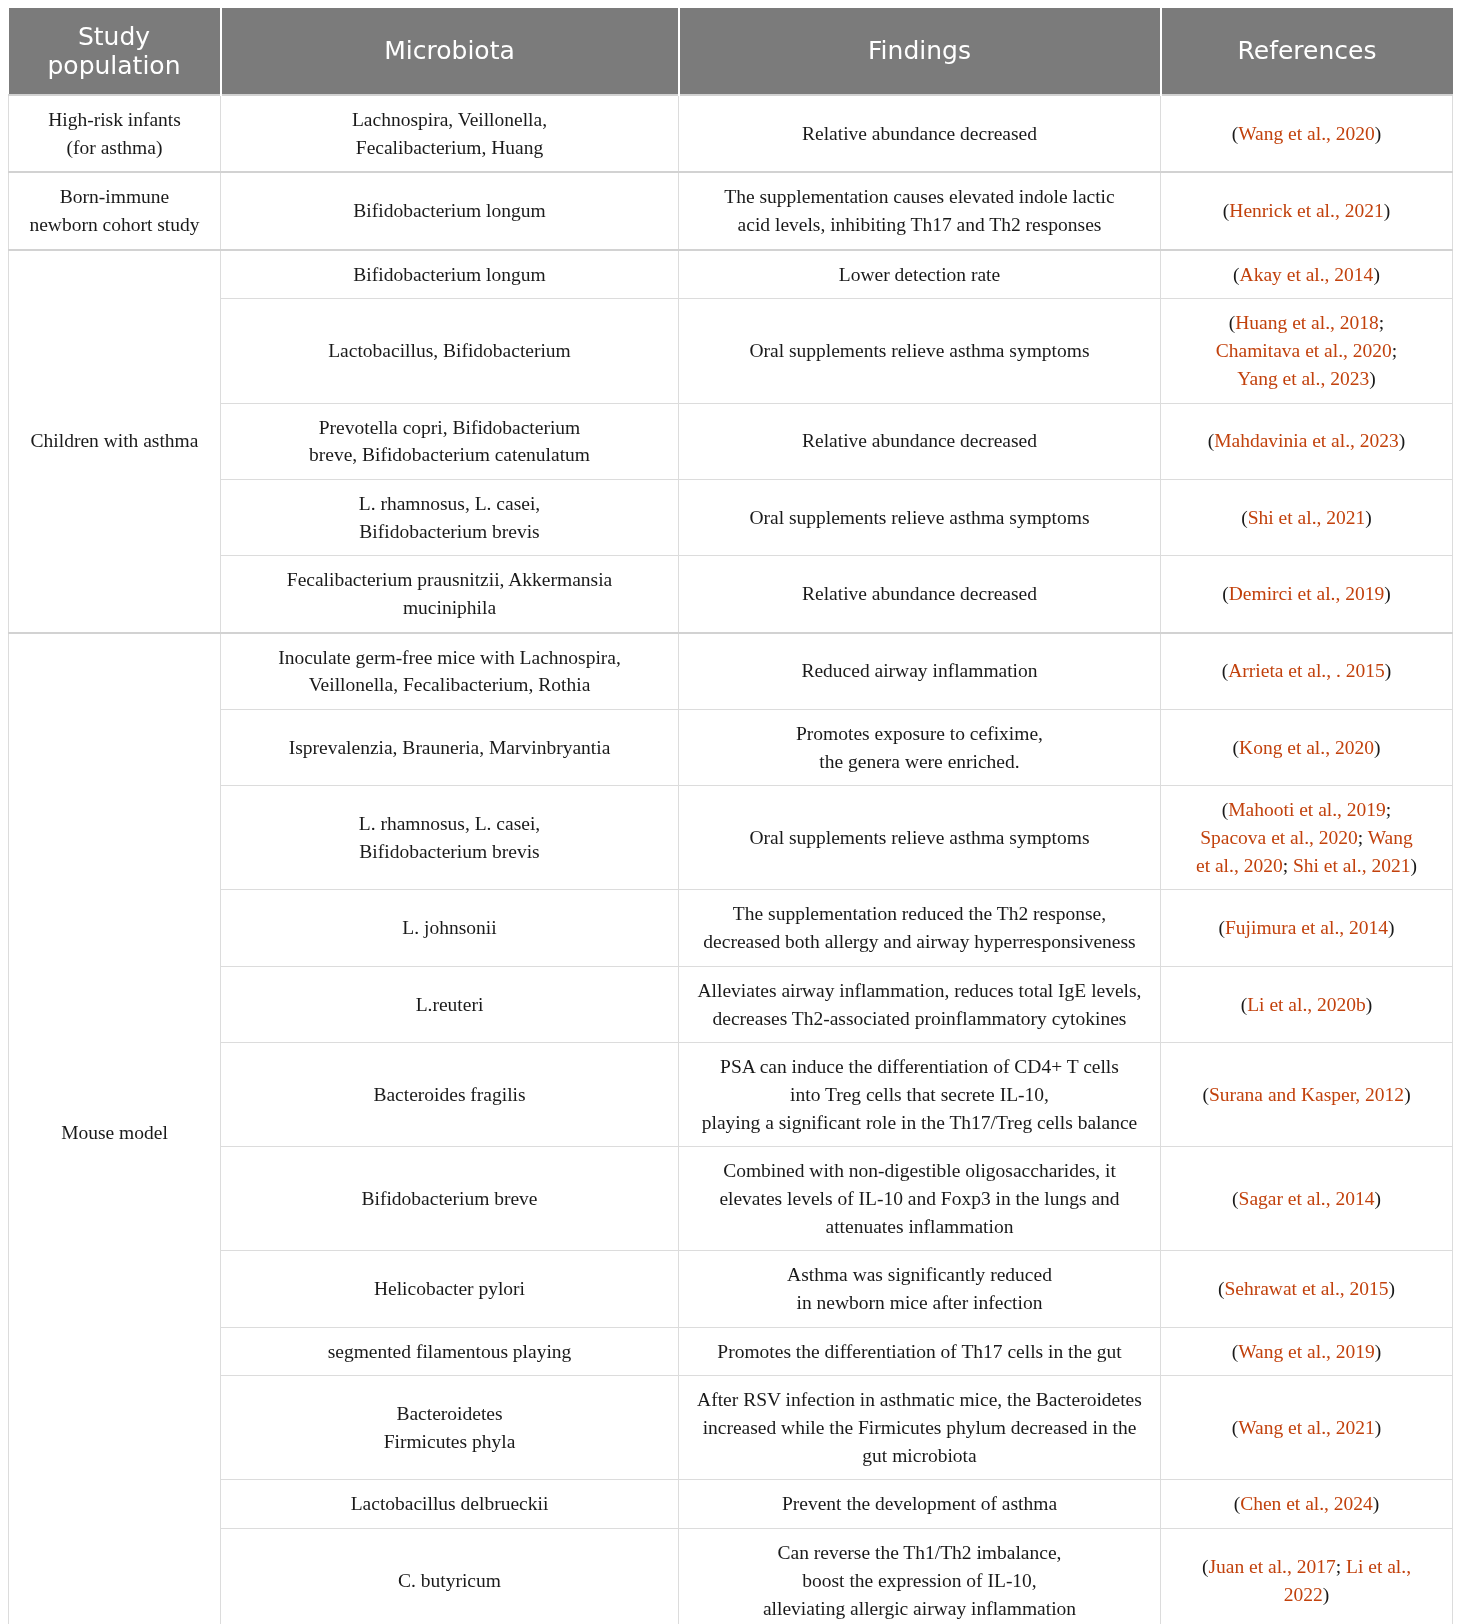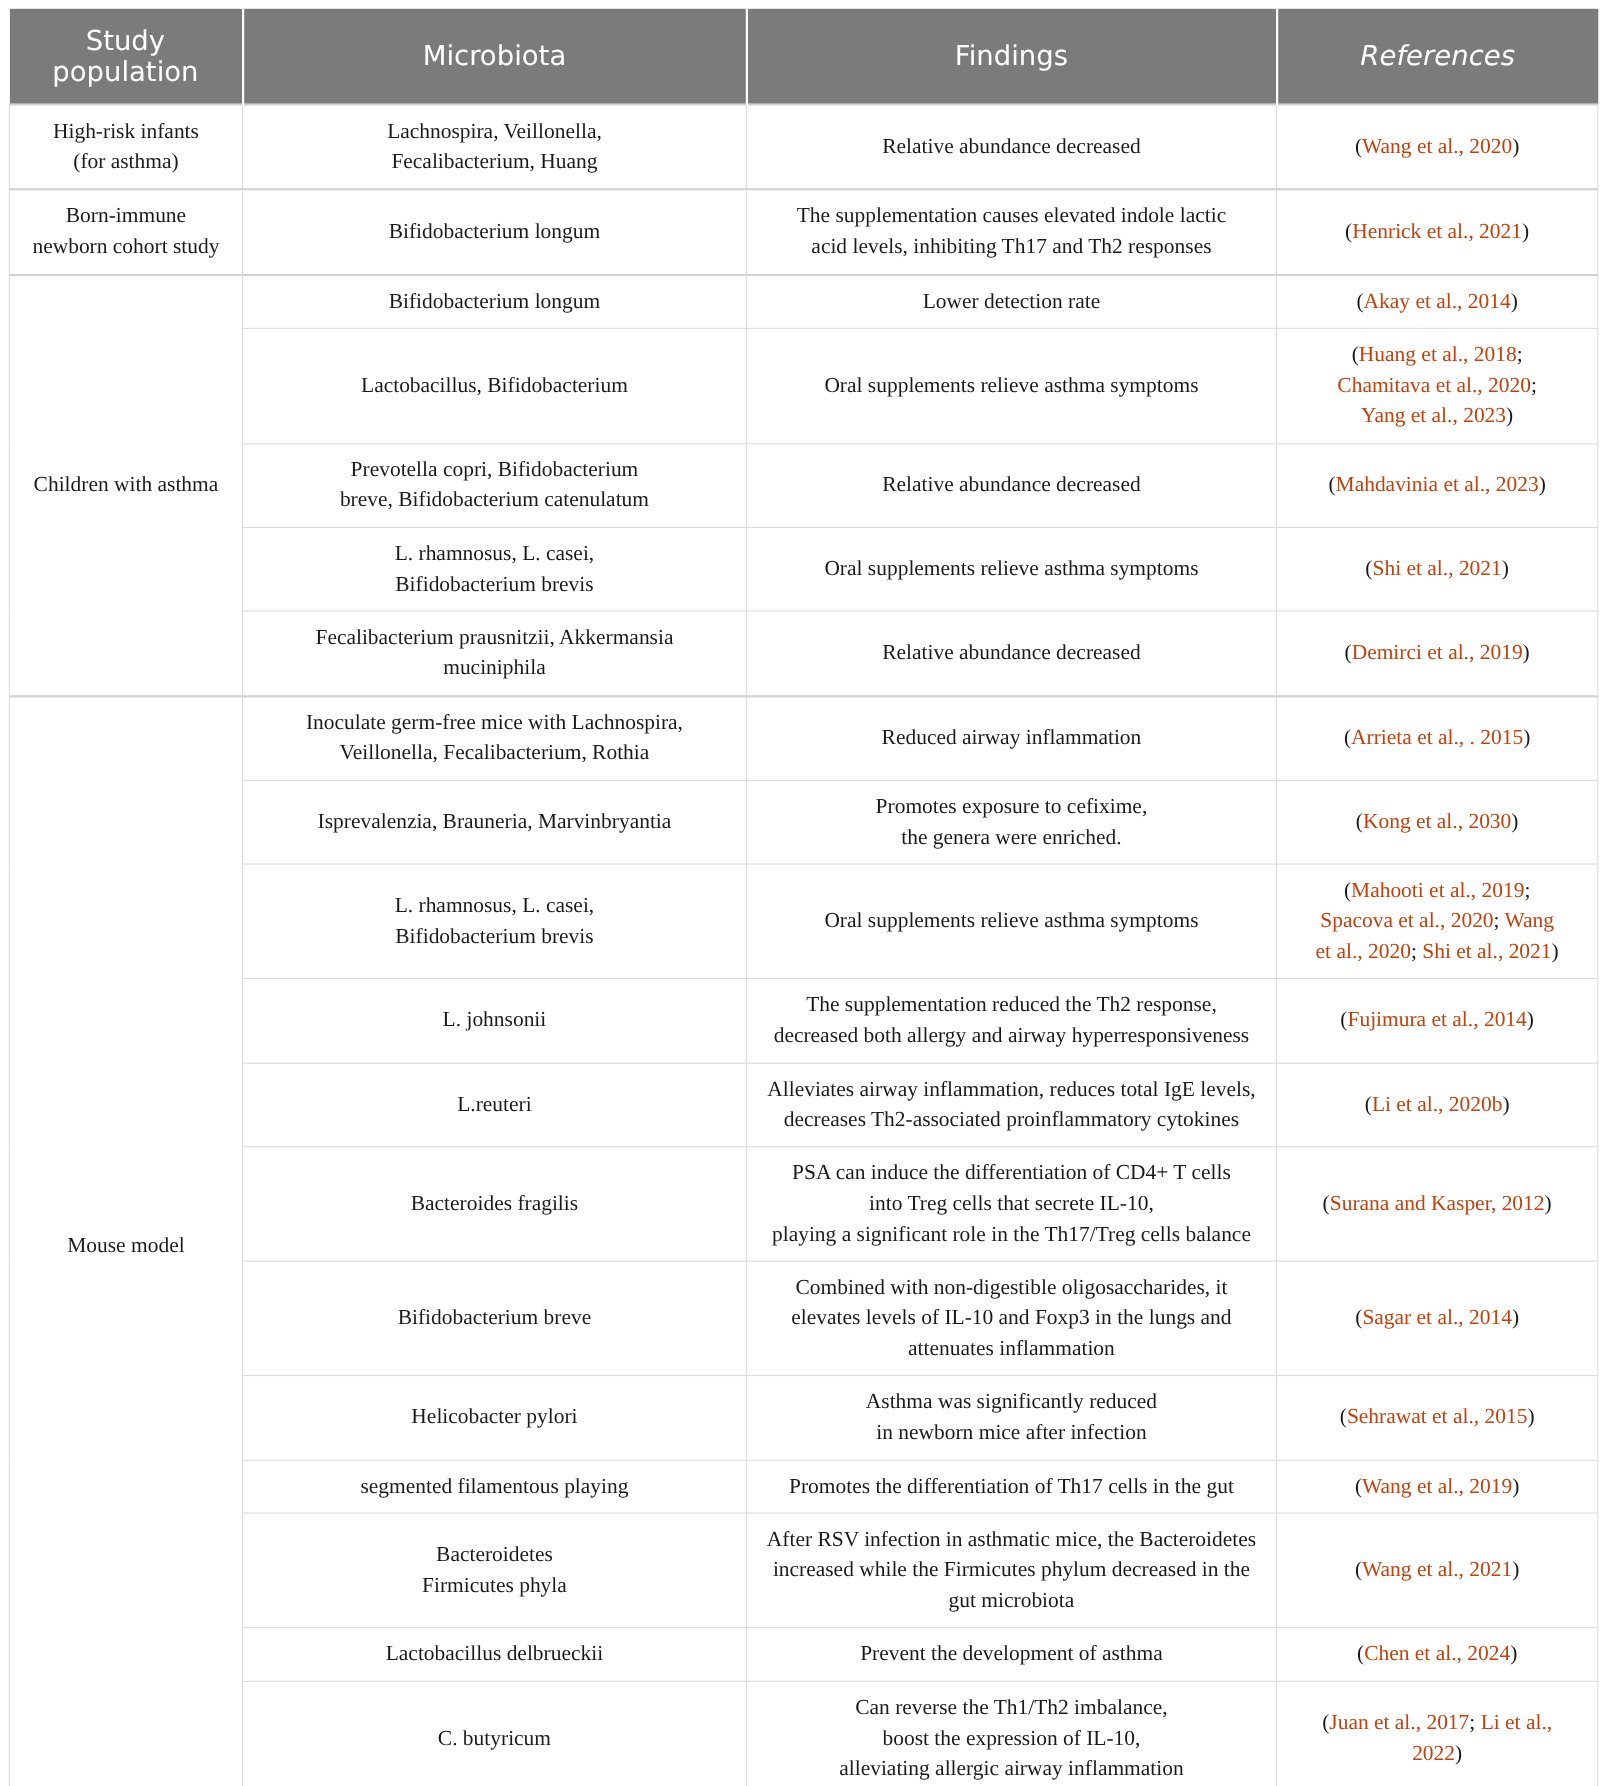--- a/index.html
+++ b/index.html
@@ -36,21 +36,21 @@
     font-weight: 400;
     font-size: 25px;
     line-height: 1.18;
     text-align: center;
     vertical-align: middle;
     height: 78px;
     padding: 4px 8px;
     border: none;
     border-right: 2px solid #ffffff;
   }
-  thead th:last-child { border-right: none; font-style: italic; }
+  thead th:last-child { border-right: none; }
 
   tbody td {
     border: 1px solid #dcdcdc;
     text-align: center;
     vertical-align: middle;
     padding: 10px 12px;
     font-size: 19.5px;
     line-height: 1.42;
     color: #1a1a1a;
   }
@@ -209,21 +209,21 @@
         </tr>
         <tr>
           <td>
             <span class="nowrapline">Isprevalenzia, Brauneria, Marvinbryantia</span>
           </td>
           <td>
             <span class="nowrapline">Promotes exposure to cefixime,</span>
             <span class="nowrapline">the genera were enriched.</span>
           </td>
           <td class="ref-cell">
-            <span class="nowrapline"><span>(</span><span class="cite">Kong et al., 2030</span><span>)</span></span>
+            <span class="nowrapline"><span>(</span><span class="cite">Kong et al., 2020</span><span>)</span></span>
           </td>
         </tr>
         <tr>
           <td>
             <span class="nowrapline">L. rhamnosus, L. casei,</span>
             <span class="nowrapline">Bifidobacterium brevis</span>
           </td>
           <td>
             <span class="nowrapline">Oral supplements relieve asthma symptoms</span>
           </td>

